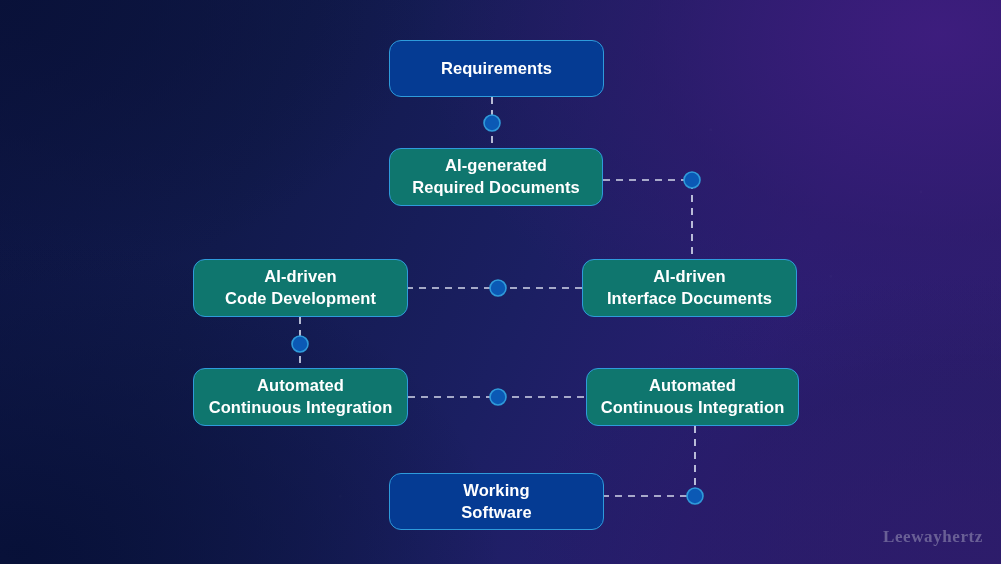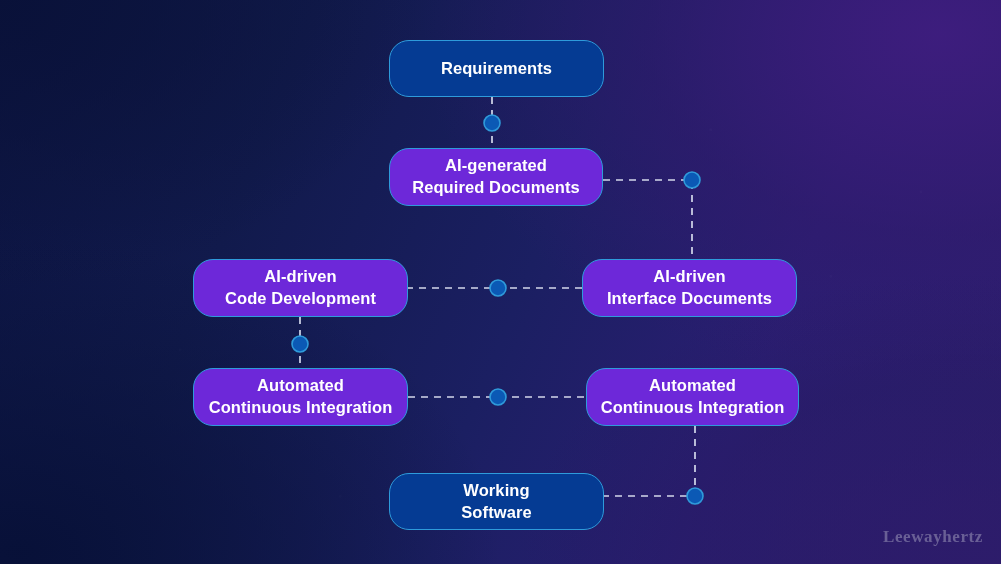--- a/index.html
+++ b/index.html
@@ -89,35 +89,35 @@
     fill: #0b59b5;
     stroke: #2f9ada;
     stroke-width: 1.6;
   }
 
   
   .node {
     position: absolute;
     box-sizing: border-box;
     border: 1.6px solid #2e9bdb;
-    border-radius: 20px;
+    border-radius: 12px;
     display: flex;
     align-items: center;
     justify-content: center;
     text-align: center;
     color: #ffffff;
     font-size: 16.5px;
     font-weight: 600;
     line-height: 1.32;
     letter-spacing: 0.1px;
     padding: 4px 10px;
     z-index: 3;
   }
   .node.fill-bright { background: #053b93; }
-  .node.fill-dark   { background: #6d28d9; }
+  .node.fill-dark   { background: #0f766e; }
 
   .node-label { white-space: pre-line; }
 
   
   #watermark {
     position: absolute;
     right: 18px;
     bottom: 17px;
     font-family: "Liberation Serif", serif;
     font-size: 17px;

